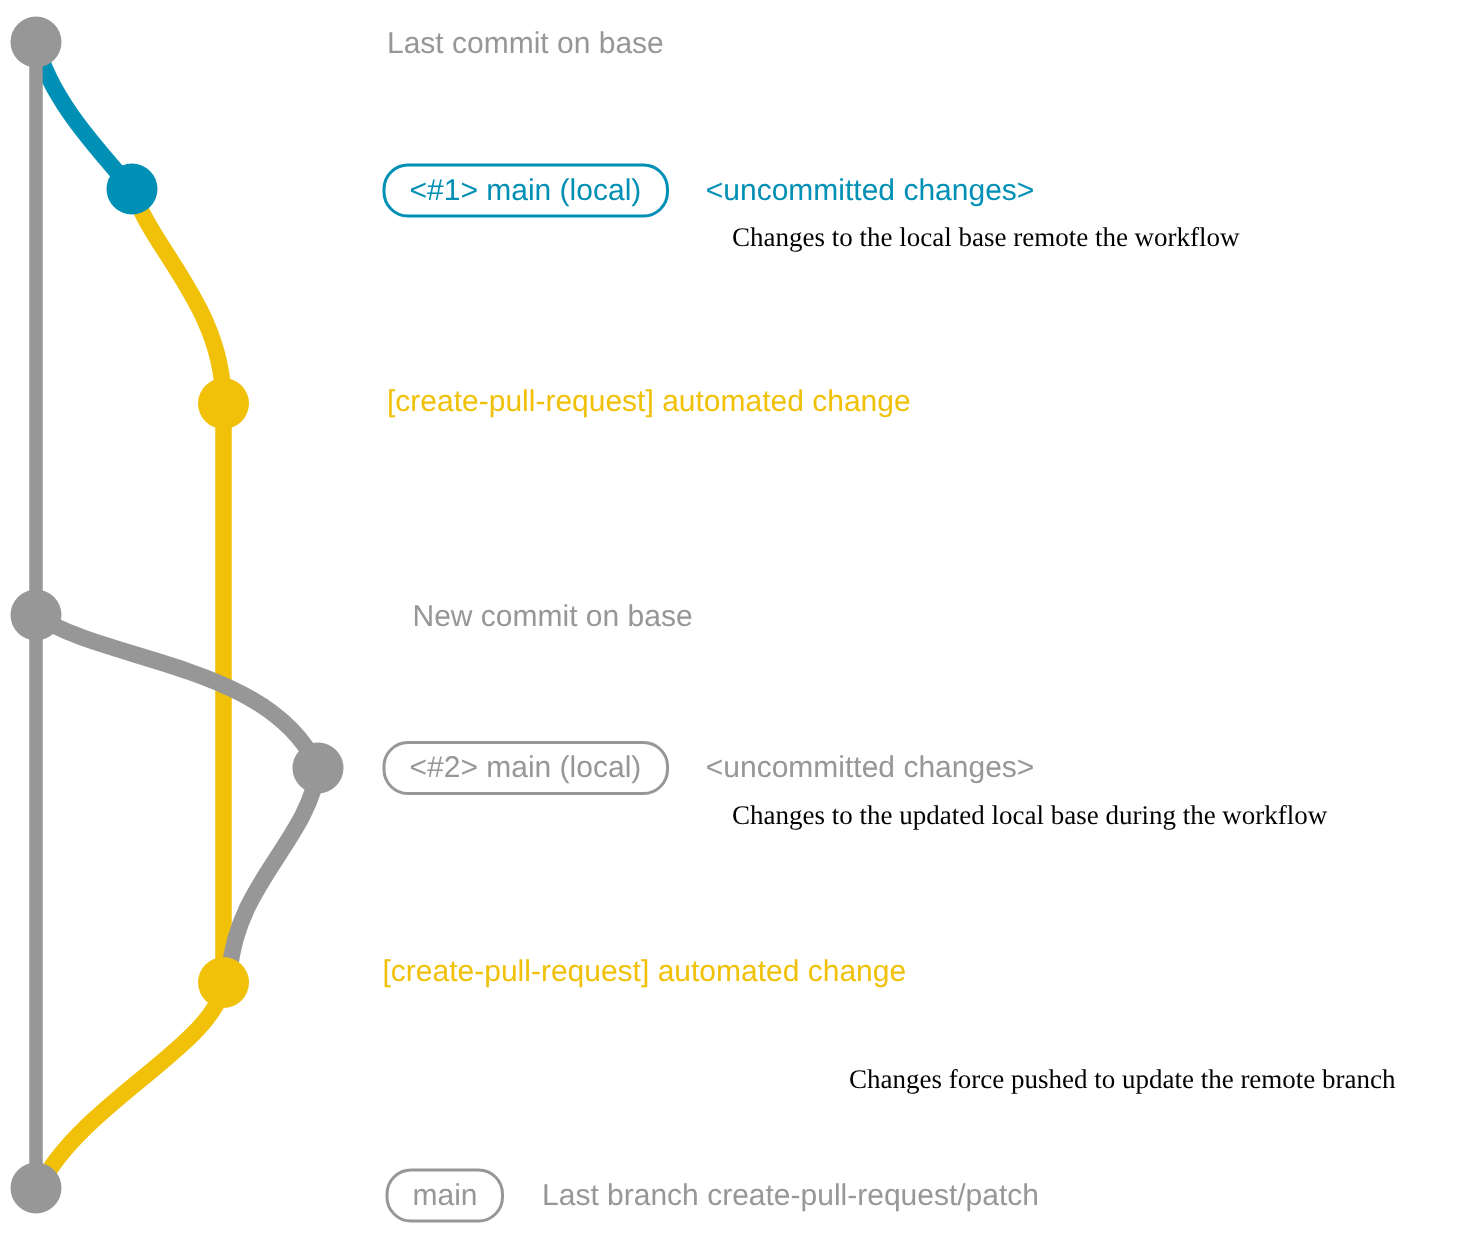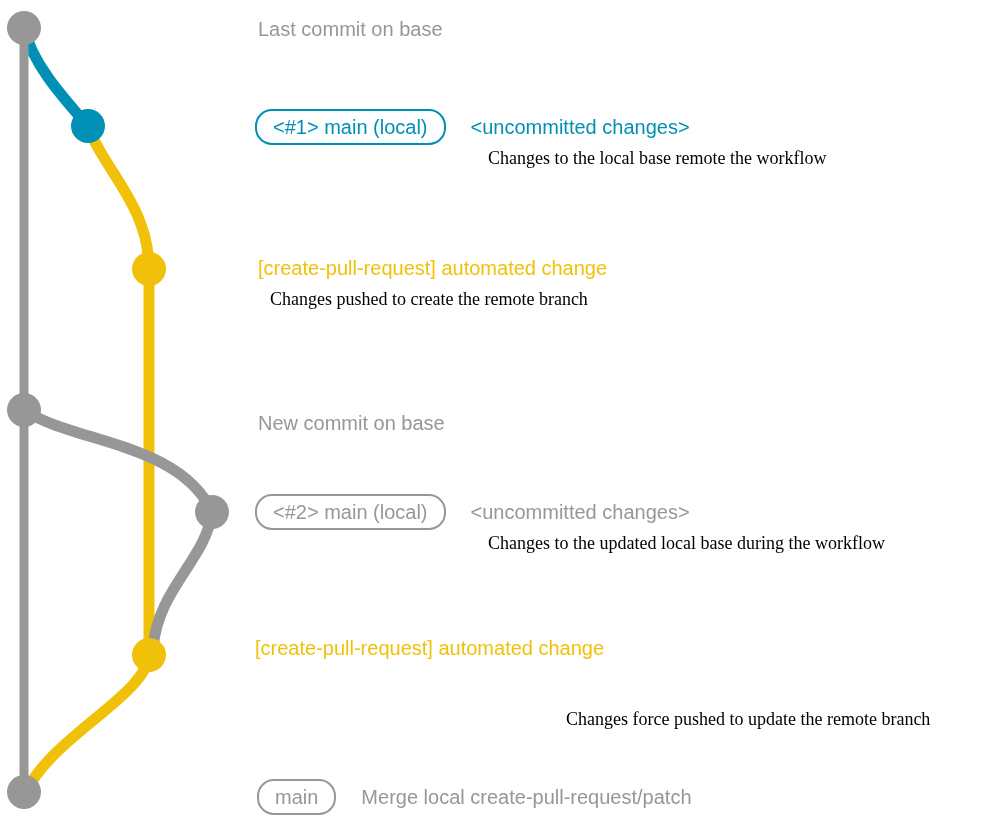--- a/index.html
+++ b/index.html
@@ -80,33 +80,32 @@
 
   <div class="msg c-gray" style="left:258px; top:17px;">Last commit on base</div>
 
   <div class="row-flex c-blue" style="left:255px; top:109px;">
     <span class="badge">&lt;#1&gt; main (local)</span>
     <span>&lt;uncommitted changes&gt;</span>
   </div>
   <div class="caption" style="left:488px; top:148px;">Changes to the local base remote the workflow</div>
 
   <div class="msg c-yellow" style="left:258px; top:256px;">[create-pull-request] automated change</div>
-  <div class="caption" style="left:270px; top:289px;">Changes pushed to create the remote branch</div>
 
-  <div class="msg c-gray" style="left:258px; top:399px;margin-top:12px;">New commit on base</div>
+  <div class="msg c-gray" style="left:275px; top:399px;">New commit on base</div>
 
   <div class="row-flex c-gray" style="left:255px; top:494px;">
     <span class="badge">&lt;#2&gt; main (local)</span>
     <span>&lt;uncommitted changes&gt;</span>
   </div>
   <div class="caption" style="left:488px; top:533px;">Changes to the updated local base during the workflow</div>
 
   <div class="row-flex c-yellow" style="left:255px; top:637px;">
     <span>[create-pull-request] automated change</span>
   </div>
   <div class="caption" style="left:566px; top:709px;">Changes force pushed to update the remote branch</div>
 
   <div class="row-flex c-gray" style="left:257px; top:779px;">
     <span class="badge">main</span>
-    <span>Merge local create-pull-request/patch</span>
+    <span>Last branch create-pull-request/patch</span>
   </div>
 
 </div>
 
 </body></html>

